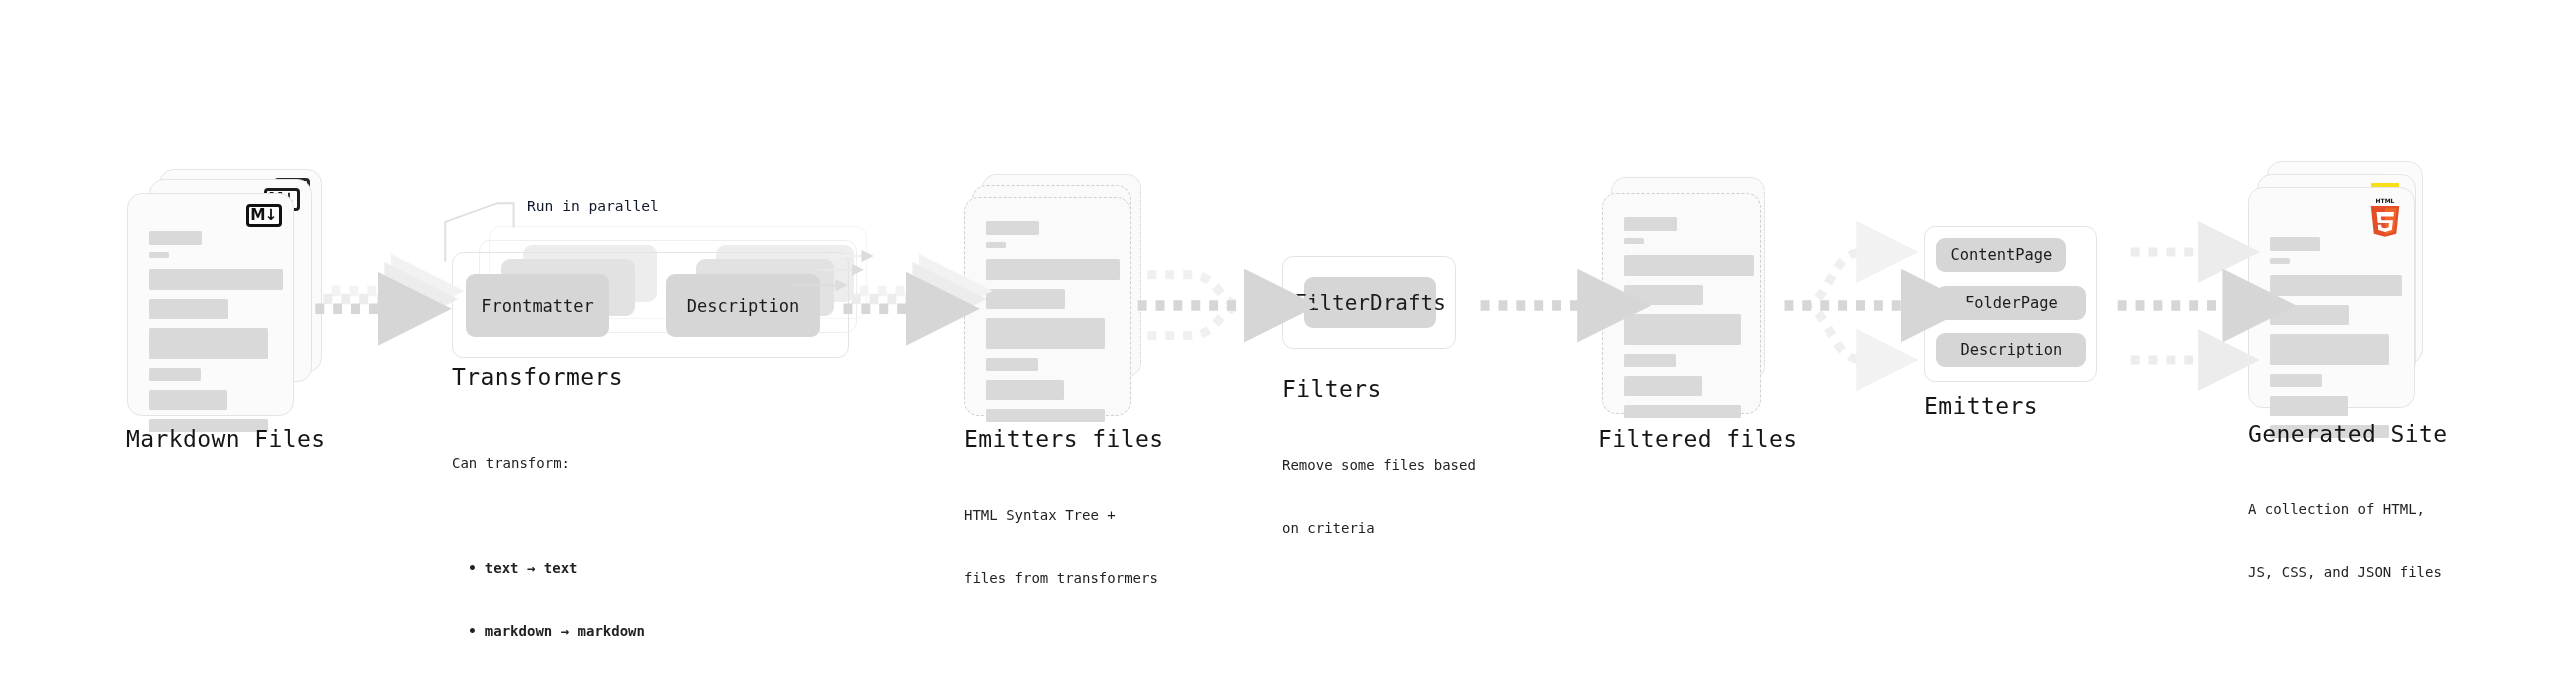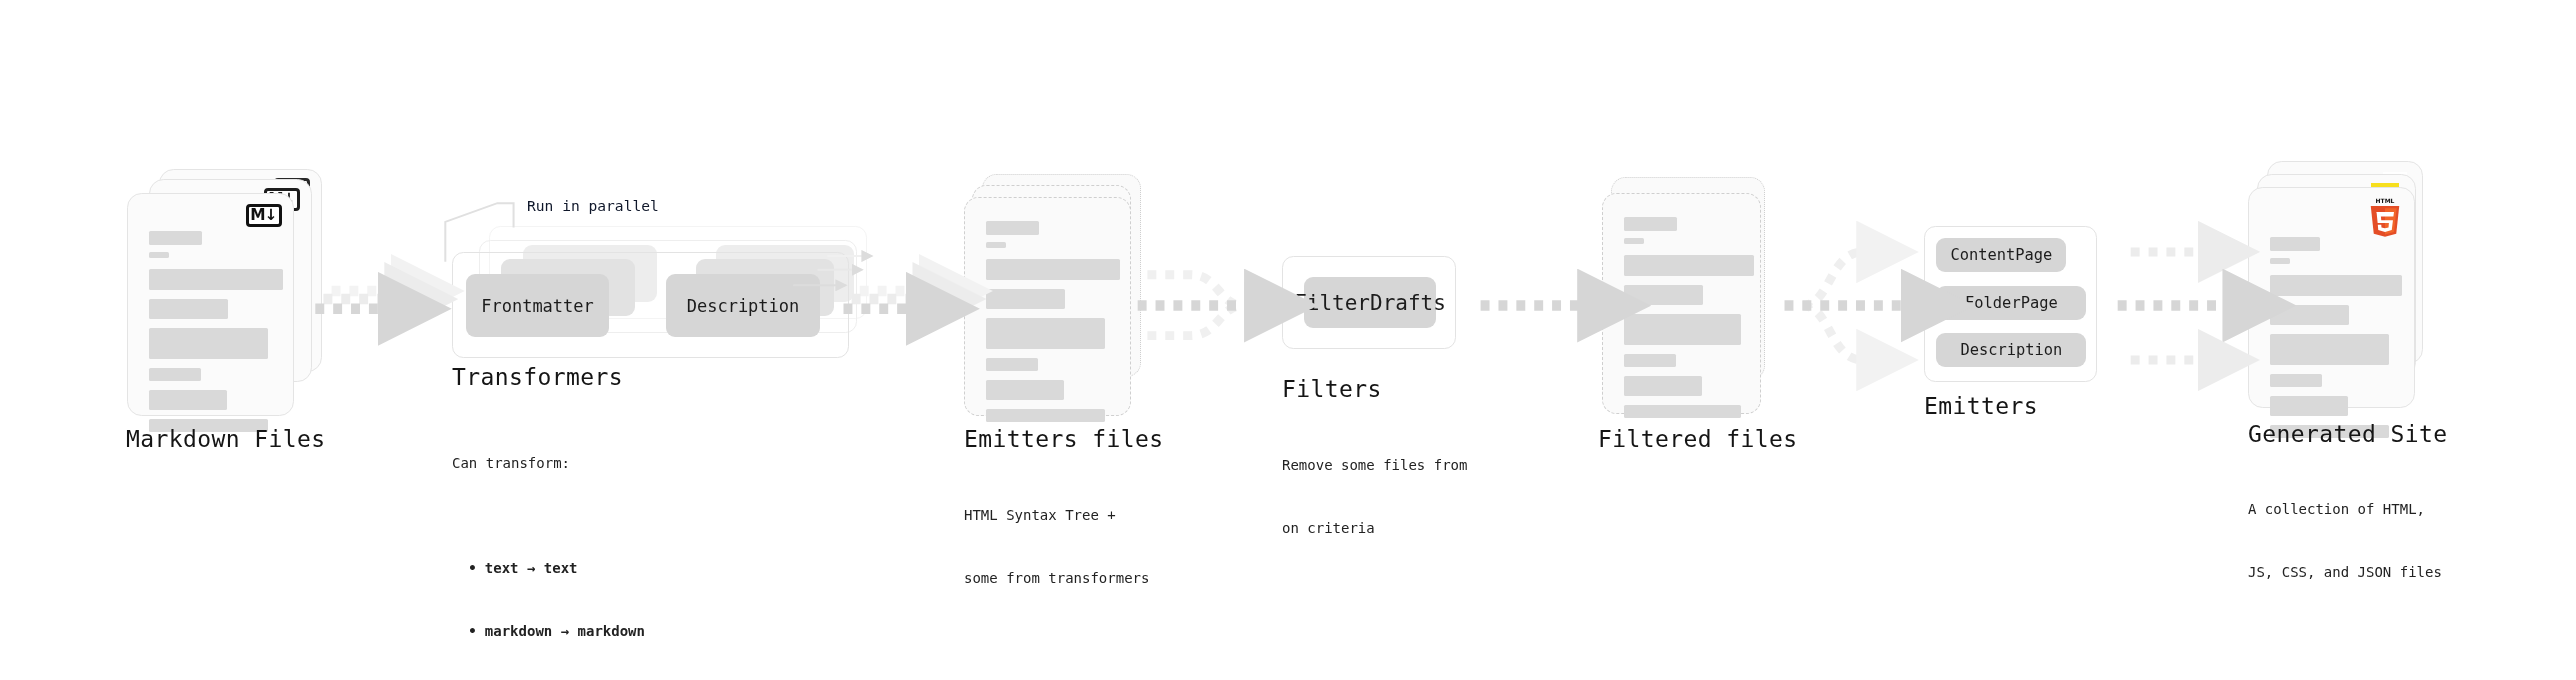--- a/index.html
+++ b/index.html
@@ -154,31 +154,31 @@
         <div class="bar" style="width:119px;height:31px;margin-bottom:9px;"></div>
         <div class="bar" style="width:52px;height:13px;margin-bottom:9px;"></div>
         <div class="bar" style="width:78px;height:20.3px;margin-bottom:9px;"></div>
         <div class="bar" style="width:119px;height:13px;"></div>
       </div>
     </div>
   </div>
   <div class="title" style="left:964px;top:426px;">Emitters files</div>
   <div class="sub" style="left:964px;top:463px;">
     <div>HTML Syntax Tree +</div>
-    <div>some from transformers</div>
+    <div>files from transformers</div>
   </div>
 
   <div>
     <div class="pbox" style="left:1282px;top:256px;width:174px;height:93px;">
       <div class="chip" style="left:21px;top:20.3px;width:132px;height:51px;font-size:21px;">FilterDrafts</div>
     </div>
   </div>
   <div class="title" style="left:1282px;top:376px;">Filters</div>
   <div class="sub" style="left:1282px;top:413px;">
-    <div>Remove some files from</div>
+    <div>Remove some files based</div>
     <div>on criteria</div>
   </div>
 
   <div class="doc-stack">
     <div class="doc dotted" style="left:1611px;top:177px;width:154px;height:203px;"></div>
     <div class="doc dashed" style="left:1602px;top:193px;width:159px;height:221px;">
       <div class="doc-lines" style="top:23px;">
         <div class="bar" style="width:53px;height:14px;"></div>
         <div class="bar" style="width:19.5px;height:5.7px;margin-bottom:10.6px;"></div>
         <div class="bar" style="width:130px;height:21px;margin-bottom:9px;"></div>

